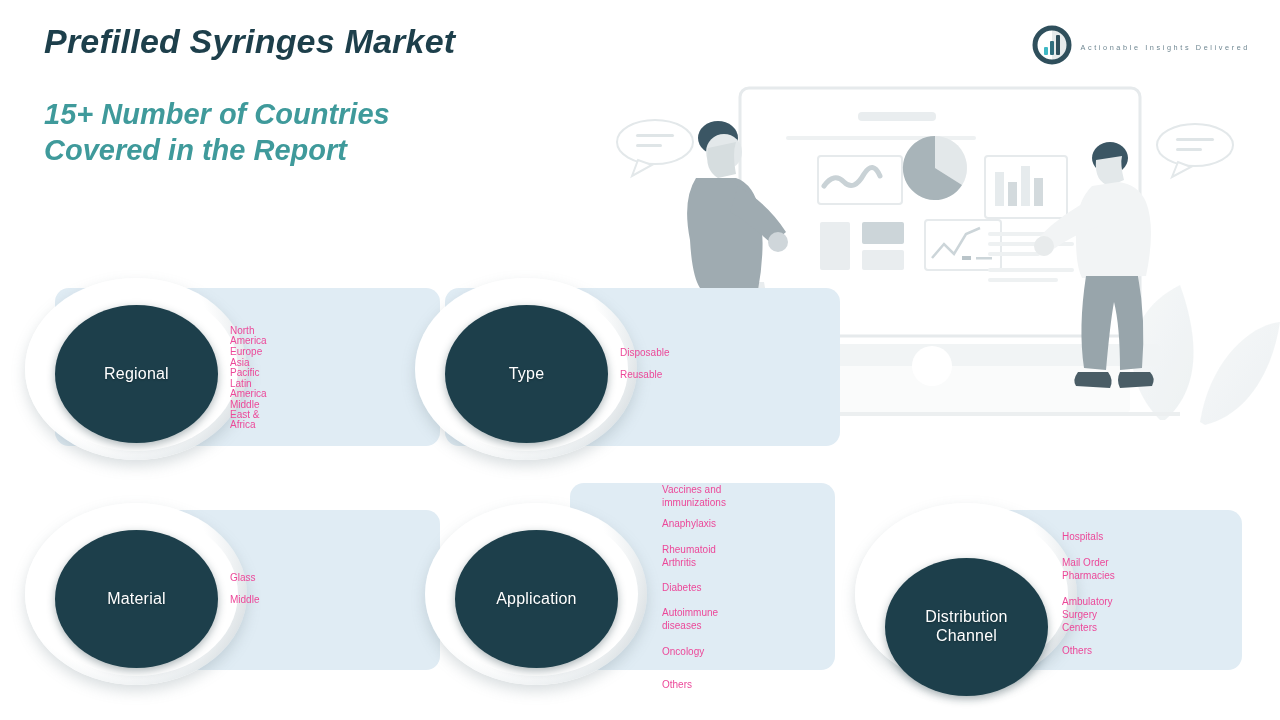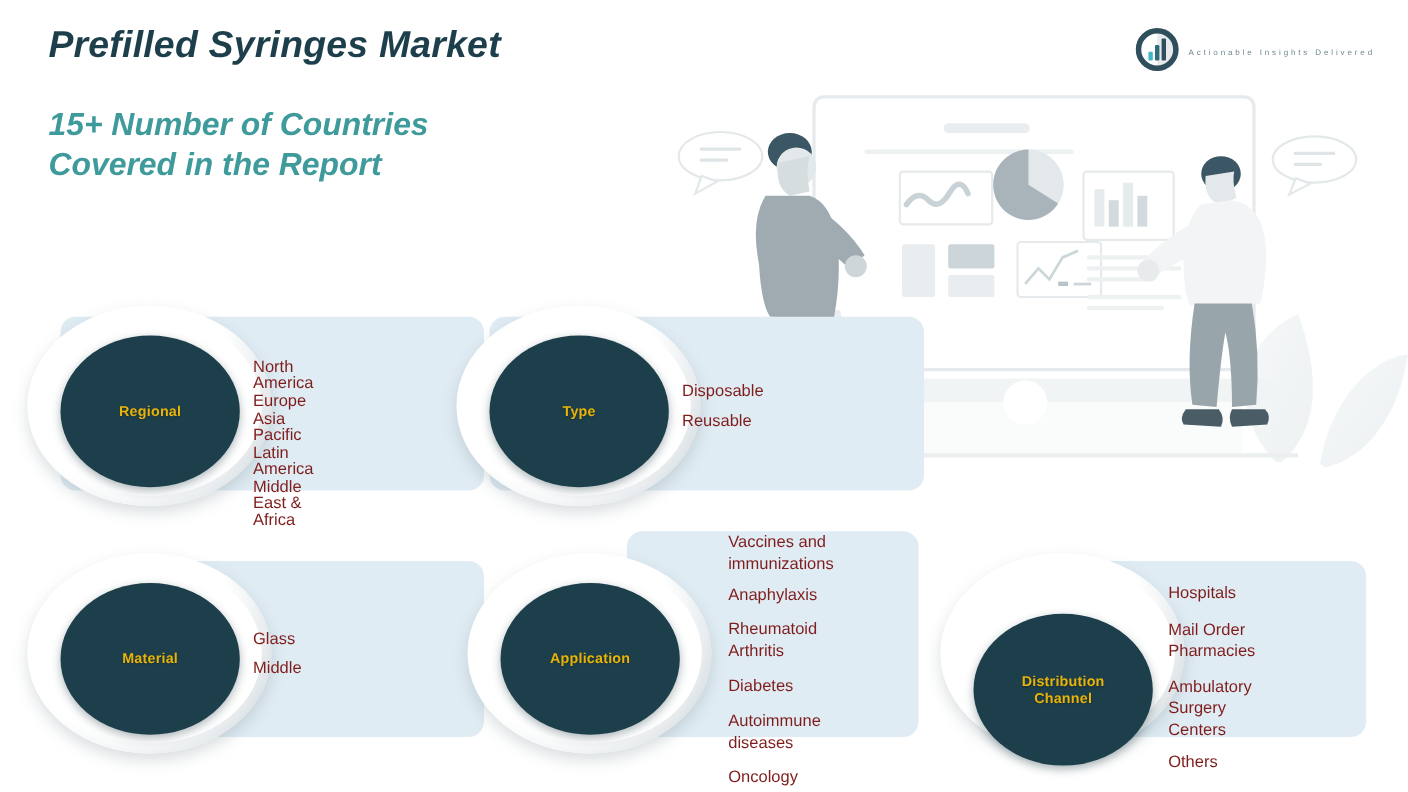--- a/index.html
+++ b/index.html
@@ -59,28 +59,28 @@
     background:#ffffff;
   }
   .disc{
     position:absolute;border-radius:50%;
     background:#1d3f4b;
     box-shadow:0 3px 9px rgba(20,45,55,.35);
     display:flex;align-items:center;justify-content:center;
     z-index:3;
   }
   .disc-label{
-    color:#eab308;font-weight:700;font-size:13px;
+    color:#ffffff;font-weight:400;font-size:16px;
     text-align:center;line-height:1.18;
     letter-spacing:.2px;
     text-shadow:0 1px 2px rgba(0,0,0,.25);
   }
   .items{
     position:absolute;z-index:4;
-    color:#7f1d1d;font-size:15px;
+    color:#ec4899;font-size:10px;
     line-height:1.0;
   }
   .items .it{white-space:pre-line;}
   .items.tight .it{margin-bottom:1px;}
   .items.loose .it{margin-bottom:12px;}
 </style>
 </head>
 <body>
 
 <div id="stage">
@@ -245,21 +245,21 @@
     <div class="disc" style="left:455px;top:530px;width:163px;height:138px;">
       <span class="disc-label" style="white-space: pre-line;">Application</span>
     </div>
     <div class="items" style="left:662px;top:483px;line-height:1.32;">
       <div class="it" style="margin-bottom: 8px; white-space: pre-line;">Vaccines and
 immunizations</div>
       <div class="it" style="margin-bottom: 12px; white-space: pre-line;">Anaphylaxis</div>
       <div class="it" style="margin-bottom: 12px; white-space: pre-line;">Rheumatoid Arthritis</div>
       <div class="it" style="margin-bottom: 12px; white-space: pre-line;">Diabetes</div>
       <div class="it" style="margin-bottom: 12px; white-space: pre-line;">Autoimmune diseases</div>
-      <div class="it" style="margin-bottom: 4px; white-space: pre-line;">Oncology</div>
+      <div class="it" style="margin-bottom: 20px; white-space: pre-line;">Oncology</div>
       <div class="it" style="white-space: pre-line;">Others</div>
     </div>
   </div>
 
   <div class="card">
     <div class="panel" style="left:980px;top:510px;width:262px;height:160px;"></div>
     <div class="ring" style="left:855px;top:503px;width:222px;height:182px;"></div>
     <div class="disc" style="left:885px;top:558px;width:163px;height:138px;">
       <span class="disc-label" style="white-space: pre-line;">Distribution
 Channel</span>

